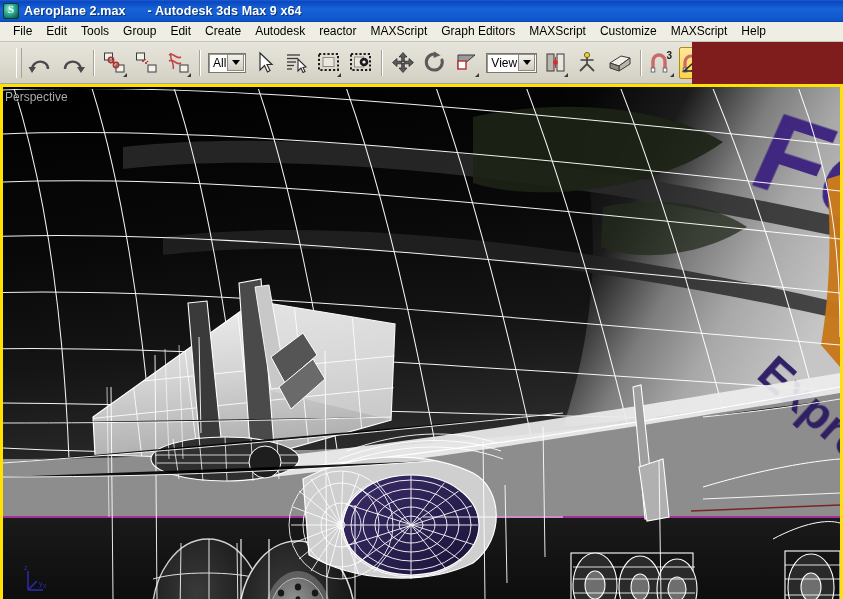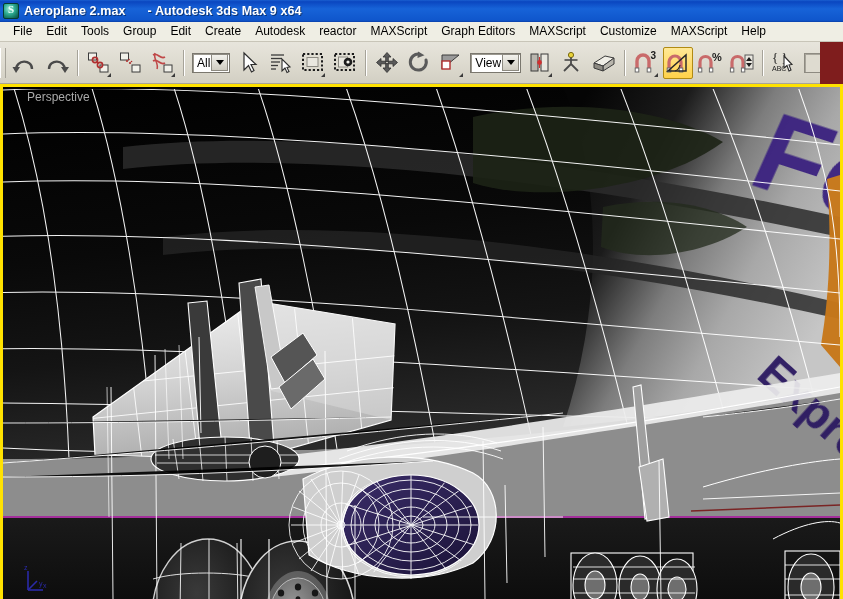--- a/index.html
+++ b/index.html
@@ -37,24 +37,24 @@
     background:#efeee4; border-bottom:1px solid #c8c5b8;
     display:flex; align-items:center; padding-left:6px;
   }
   .menu-item {
     font:12px "Liberation Sans", sans-serif; color:#000;
     padding:2px 7px 3px 7px; cursor:default; white-space:nowrap;text-align:center;
   }
 
   
   #toolbar {
-    position:absolute; left:0; top:42px; width:820px; height:42px;
+    position:absolute; left:0; top:42px; width:692px; height:42px;
     background:linear-gradient(to bottom,#e7e5dc 0%,#dedbd0 50%,#d2cfc3 100%);
     border-bottom:1px solid #a8a498;
-    display:flex; align-items:center; padding-left:0; overflow:hidden;
+    display:flex; align-items:center; padding-left:16px; overflow:hidden;
   }
   .tbtn {
     width:30px; height:32px; margin:0 1px; flex:0 0 30px;
     display:flex; align-items:center; justify-content:center;
     border:1px solid transparent; border-radius:2px; position:relative;
   }
   .tbtn.active {
     background:linear-gradient(to bottom,#ffe896,#ffd24a);
     border:1px solid #b08a14;
   }
@@ -98,21 +98,21 @@
   
   #viewport-frame {
     position:absolute; left:0; top:84px; width:843px; height:515px;
     background:#ffe200; padding:3px 3px 0 3px;
   }
   #viewport {
     position:relative; width:837px; height:512px; overflow:hidden;
     background:#000;
   }
   #vp-label {
-    position:absolute; left:24px; top:3px; z-index:40;
+    position:absolute; left:2px; top:3px; z-index:40;
     font:12px "Liberation Sans", sans-serif; color:#a9a9a9;
     text-shadow:1px 1px 1px #000;
   }
   #vp-svg { position:absolute; left:0; top:0; width:837px; height:512px; display:block; }
   #axis-tripod {
     position:absolute; left:20px; bottom:5px; width:26px; height:30px; z-index:35;
   }
 </style>
 </head>
 <body>

